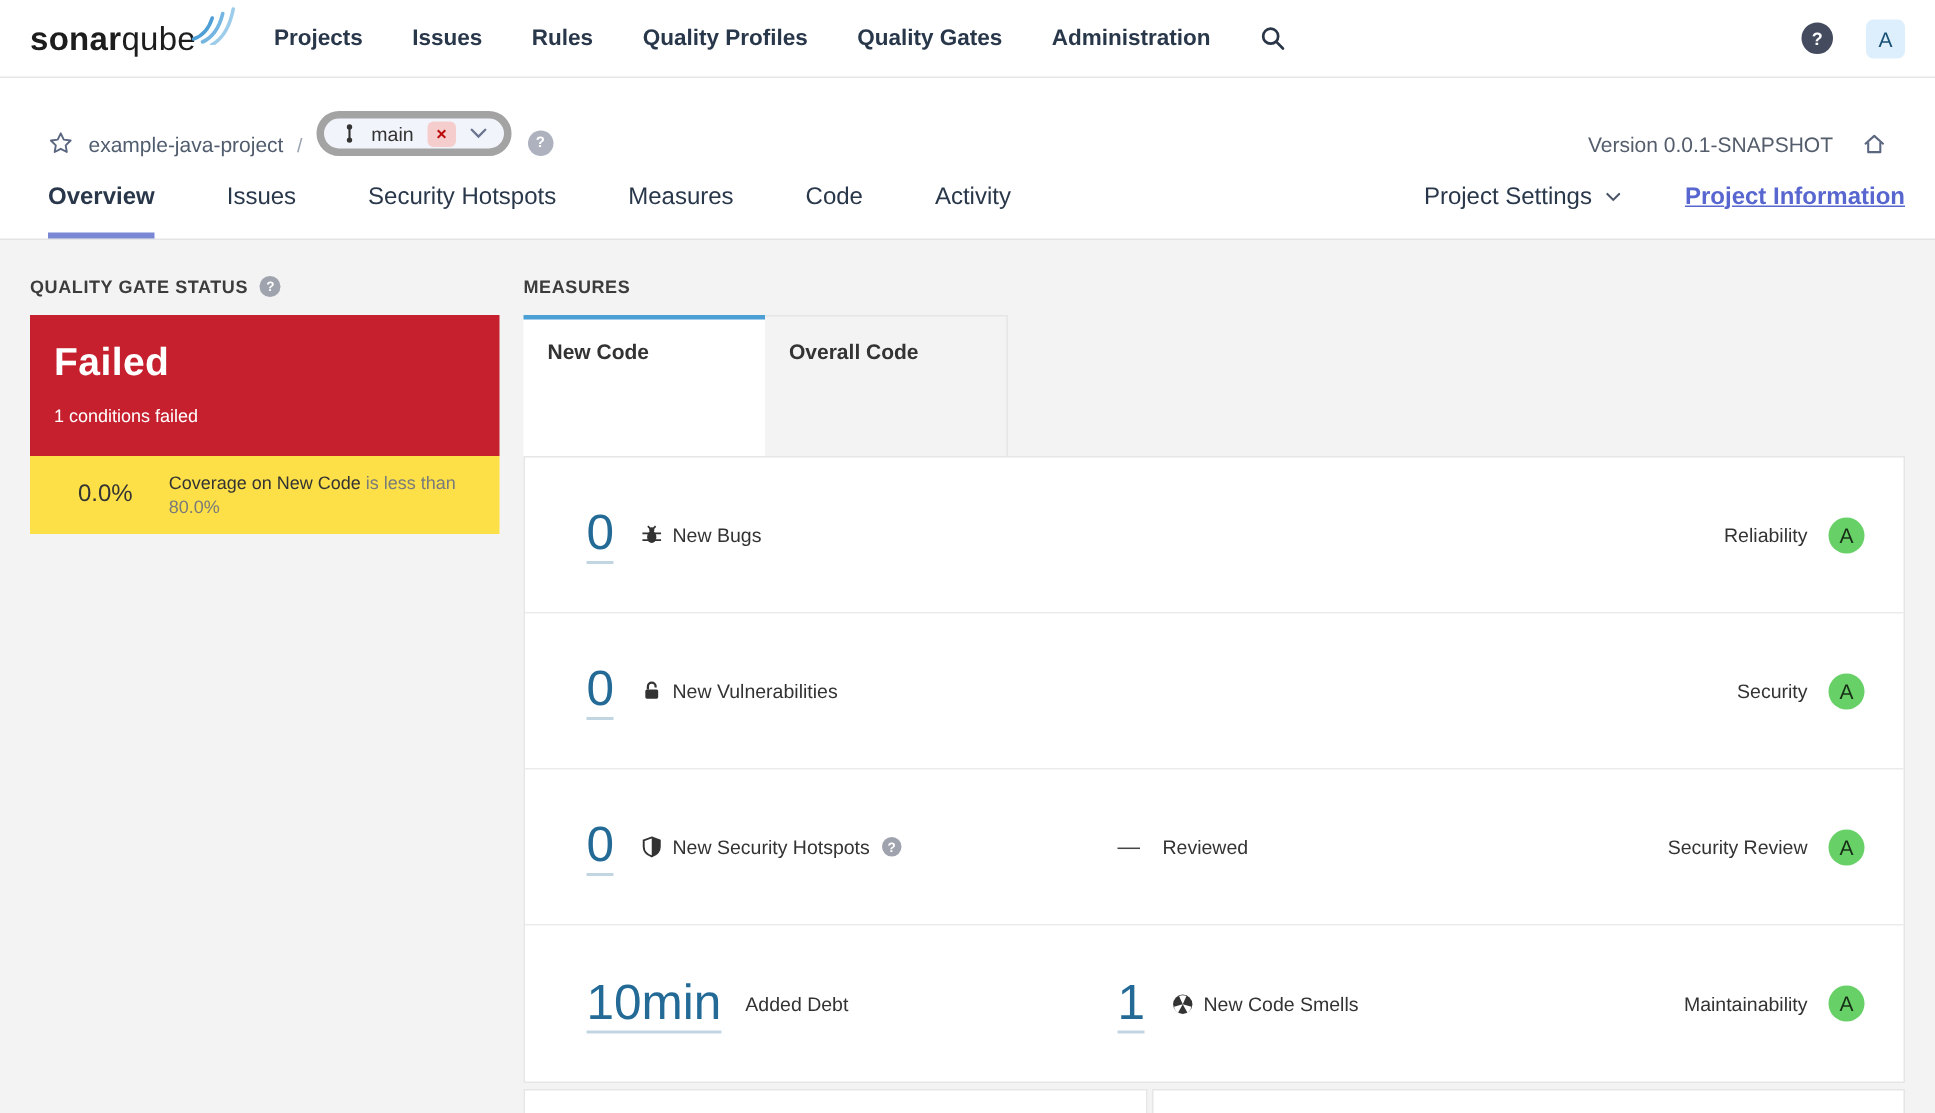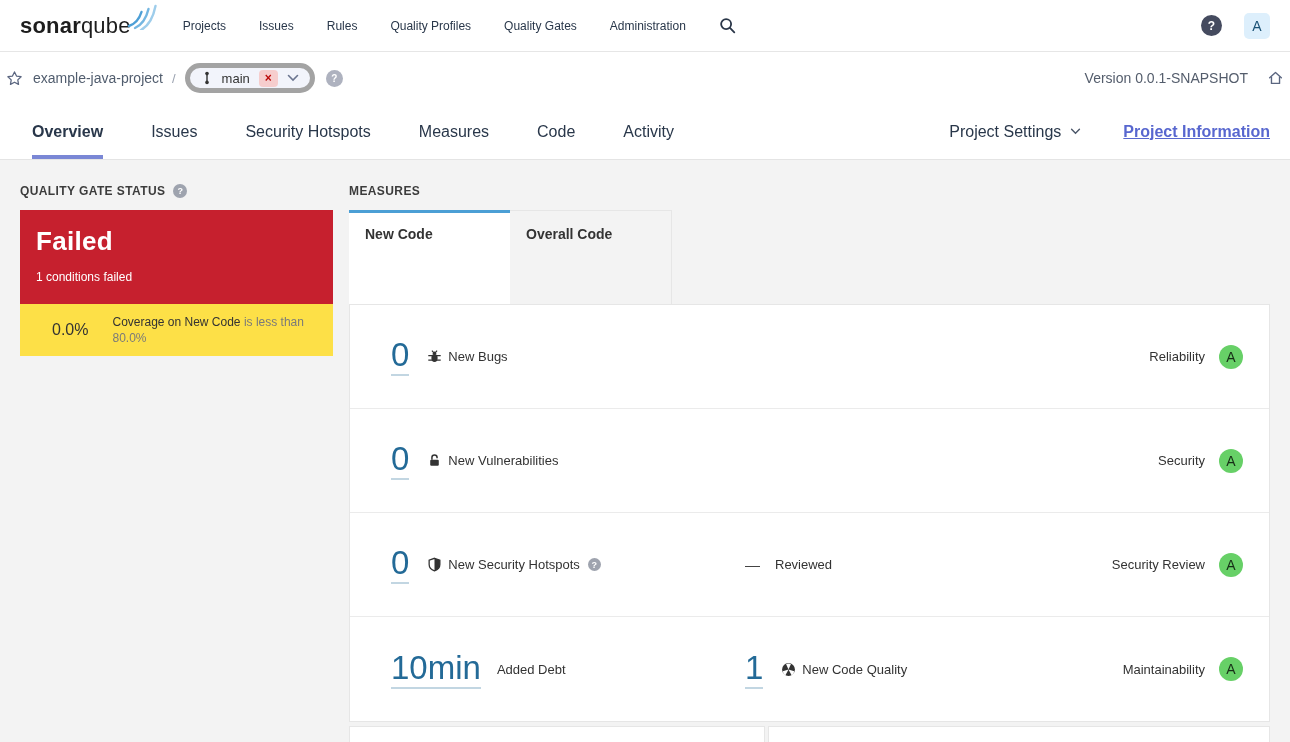--- a/index.html
+++ b/index.html
@@ -9,29 +9,29 @@
     background:#f3f3f3; color:#333; overflow:hidden;
   }
   
   .topnav { height:52px; background:#fff; display:flex; align-items:center;
             padding:0 20px; border-bottom:1px solid #e6e6e6; }
   .logo { position:relative; display:flex; align-items:baseline; margin-right:52px; cursor:pointer; }
   .logo .b { font-weight:700; font-size:22px; color:#1d1d1d; letter-spacing:.2px; }
   .logo .r { font-weight:400; font-size:22px; color:#1d1d1d; letter-spacing:.2px; }
   .logo svg { position:absolute; right:-26px; top:-11px; }
   .nav-links { display:flex; align-items:center; gap:33px; }
-  .nav-link { font-size:12px; font-weight:400; color:#29374a; cursor:pointer; white-space:nowrap; }
+  .nav-link { font-size:15px; font-weight:700; color:#29374a; cursor:pointer; white-space:nowrap; }
   .nav-search { margin-left:33px; display:flex; align-items:center; cursor:pointer; }
   .nav-right { margin-left:auto; display:flex; align-items:center; gap:22px; }
   .help-bubble { width:21px; height:21px; border-radius:50%; background:#454b5f; color:#fff;
                  font-size:12px; font-weight:700; display:flex; align-items:center; justify-content:center; cursor:pointer; }
   .avatar { width:26px; height:26px; border-radius:5px; background:#ddeffc; color:#1a5276;
             font-size:14px; display:flex; align-items:center; justify-content:center; cursor:pointer; }
   
-  .crumb-row { height:52px; background:#fff; display:flex; align-items:center; padding:0 6px; }
+  .crumb-row { height:52px; background:#fff; display:flex; align-items:flex-end; padding:0 32px; }
   .star { display:flex; margin-right:10px; cursor:pointer; }
   .project-name { font-size:14px; color:#515d6e; cursor:pointer; }
   .crumb-sep { color:#9aa2b0; margin:0 9px; font-size:13px; }
   .branch-pill { display:flex; align-items:center; gap:9px; height:30px; padding:0 11px;
                  border:5px solid #a3a3a3; border-radius:16px; background:#f2f4fb; cursor:pointer; }
   .branch-pill .bname { font-size:13px; color:#333; }
   .x-badge { background:#f6cdcd; color:#bb0b0b; font-size:12px; font-weight:700;
              border-radius:4px; padding:1px 6px 2px; line-height:14px; cursor:pointer; }
   .pill-help { width:17px; height:17px; border-radius:50%; background:#aeb2bf; color:#fff;
                font-size:10px; font-weight:700; display:flex; align-items:center; justify-content:center;
@@ -290,21 +290,21 @@
           <span class="m-icon">
             <svg width="15" height="15" viewBox="0 0 14 14">
               <circle cx="7" cy="7" r="6" fill="#333"></circle>
               <g fill="#fff">
                 <path d="M7 7L4.7 1.9a5.5 5.5 0 0 1 4.6 0z"></path>
                 <path d="M7 7L1.6 8.6a5.5 5.5 0 0 0 2.4 3.9z"></path>
                 <path d="M7 7l3 5.5a5.5 5.5 0 0 0 2.4-3.9z"></path>
               </g>
             </svg>
           </span>
-          <span class="m-label">New Code Quality</span>
+          <span class="m-label">New Code Smells</span>
         </div>
         <div class="m-right">
           <span class="m-rating-label">Maintainability</span>
           <span class="m-badge">A</span>
         </div>
       </div>
 
     </div>
 
     <div class="bottom-cards">

